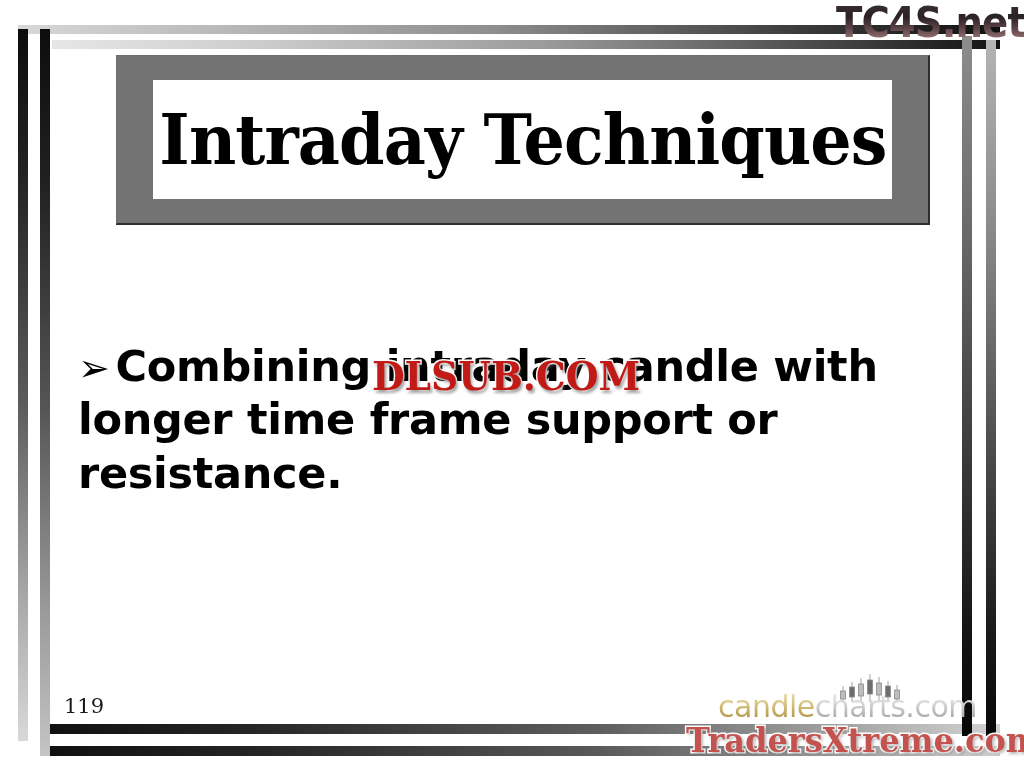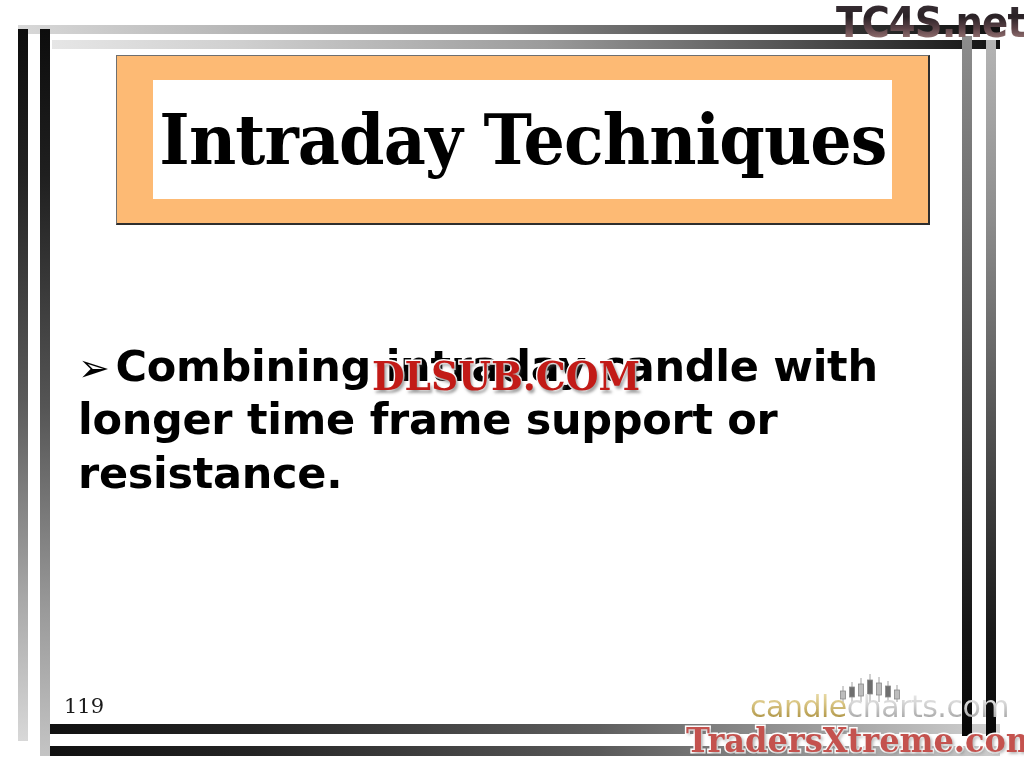--- a/index.html
+++ b/index.html
@@ -73,21 +73,21 @@
     left: 986px; top: 40px;
     width: 10px; height: 696px;
     background: linear-gradient(to bottom, #b4b4b4 0%, #8e8e8e 25%, #4e4e4e 58%, #1a1a1a 85%, #080808 100%);
   }
 
   
   #title-plaque {
     position: absolute;
     left: 116px; top: 55px;
     width: 814px; height: 170px;
-    background: #fdba74;
+    background: #737373;
     border-top: 1px solid #6f6f6f;
     border-left: 1px solid #6f6f6f;
     border-right: 2px solid #2e2e2e;
     border-bottom: 2px solid #2e2e2e;
     box-sizing: border-box;
     padding: 24px 36px;
   }
   #title-inner {
     width: 100%;
     height: 100%;
@@ -178,21 +178,20 @@
   
   #candlecharts-logo {
     position: absolute;
     left: 718px; top: 692px;
     font-family: "DejaVu Sans", "Liberation Sans", sans-serif;
     font-weight: 400;
     font-size: 30px;
     line-height: 1;
     white-space: nowrap;
     letter-spacing: -0.5px;
-    margin-left: 32px;
   }
   #candlecharts-logo .cc-candle {
     background: linear-gradient(to bottom, #efe3b6 0%, #d9c583 40%, #b9a053 75%, #8e7a37 100%);
     -webkit-background-clip: text;
     background-clip: text;
     color: transparent;
   }
   #candlecharts-logo .cc-charts {
     background: linear-gradient(to bottom, #f2f2f2 0%, #d6d6d6 40%, #b2b2b2 75%, #8d8d8d 100%);
     -webkit-background-clip: text;

